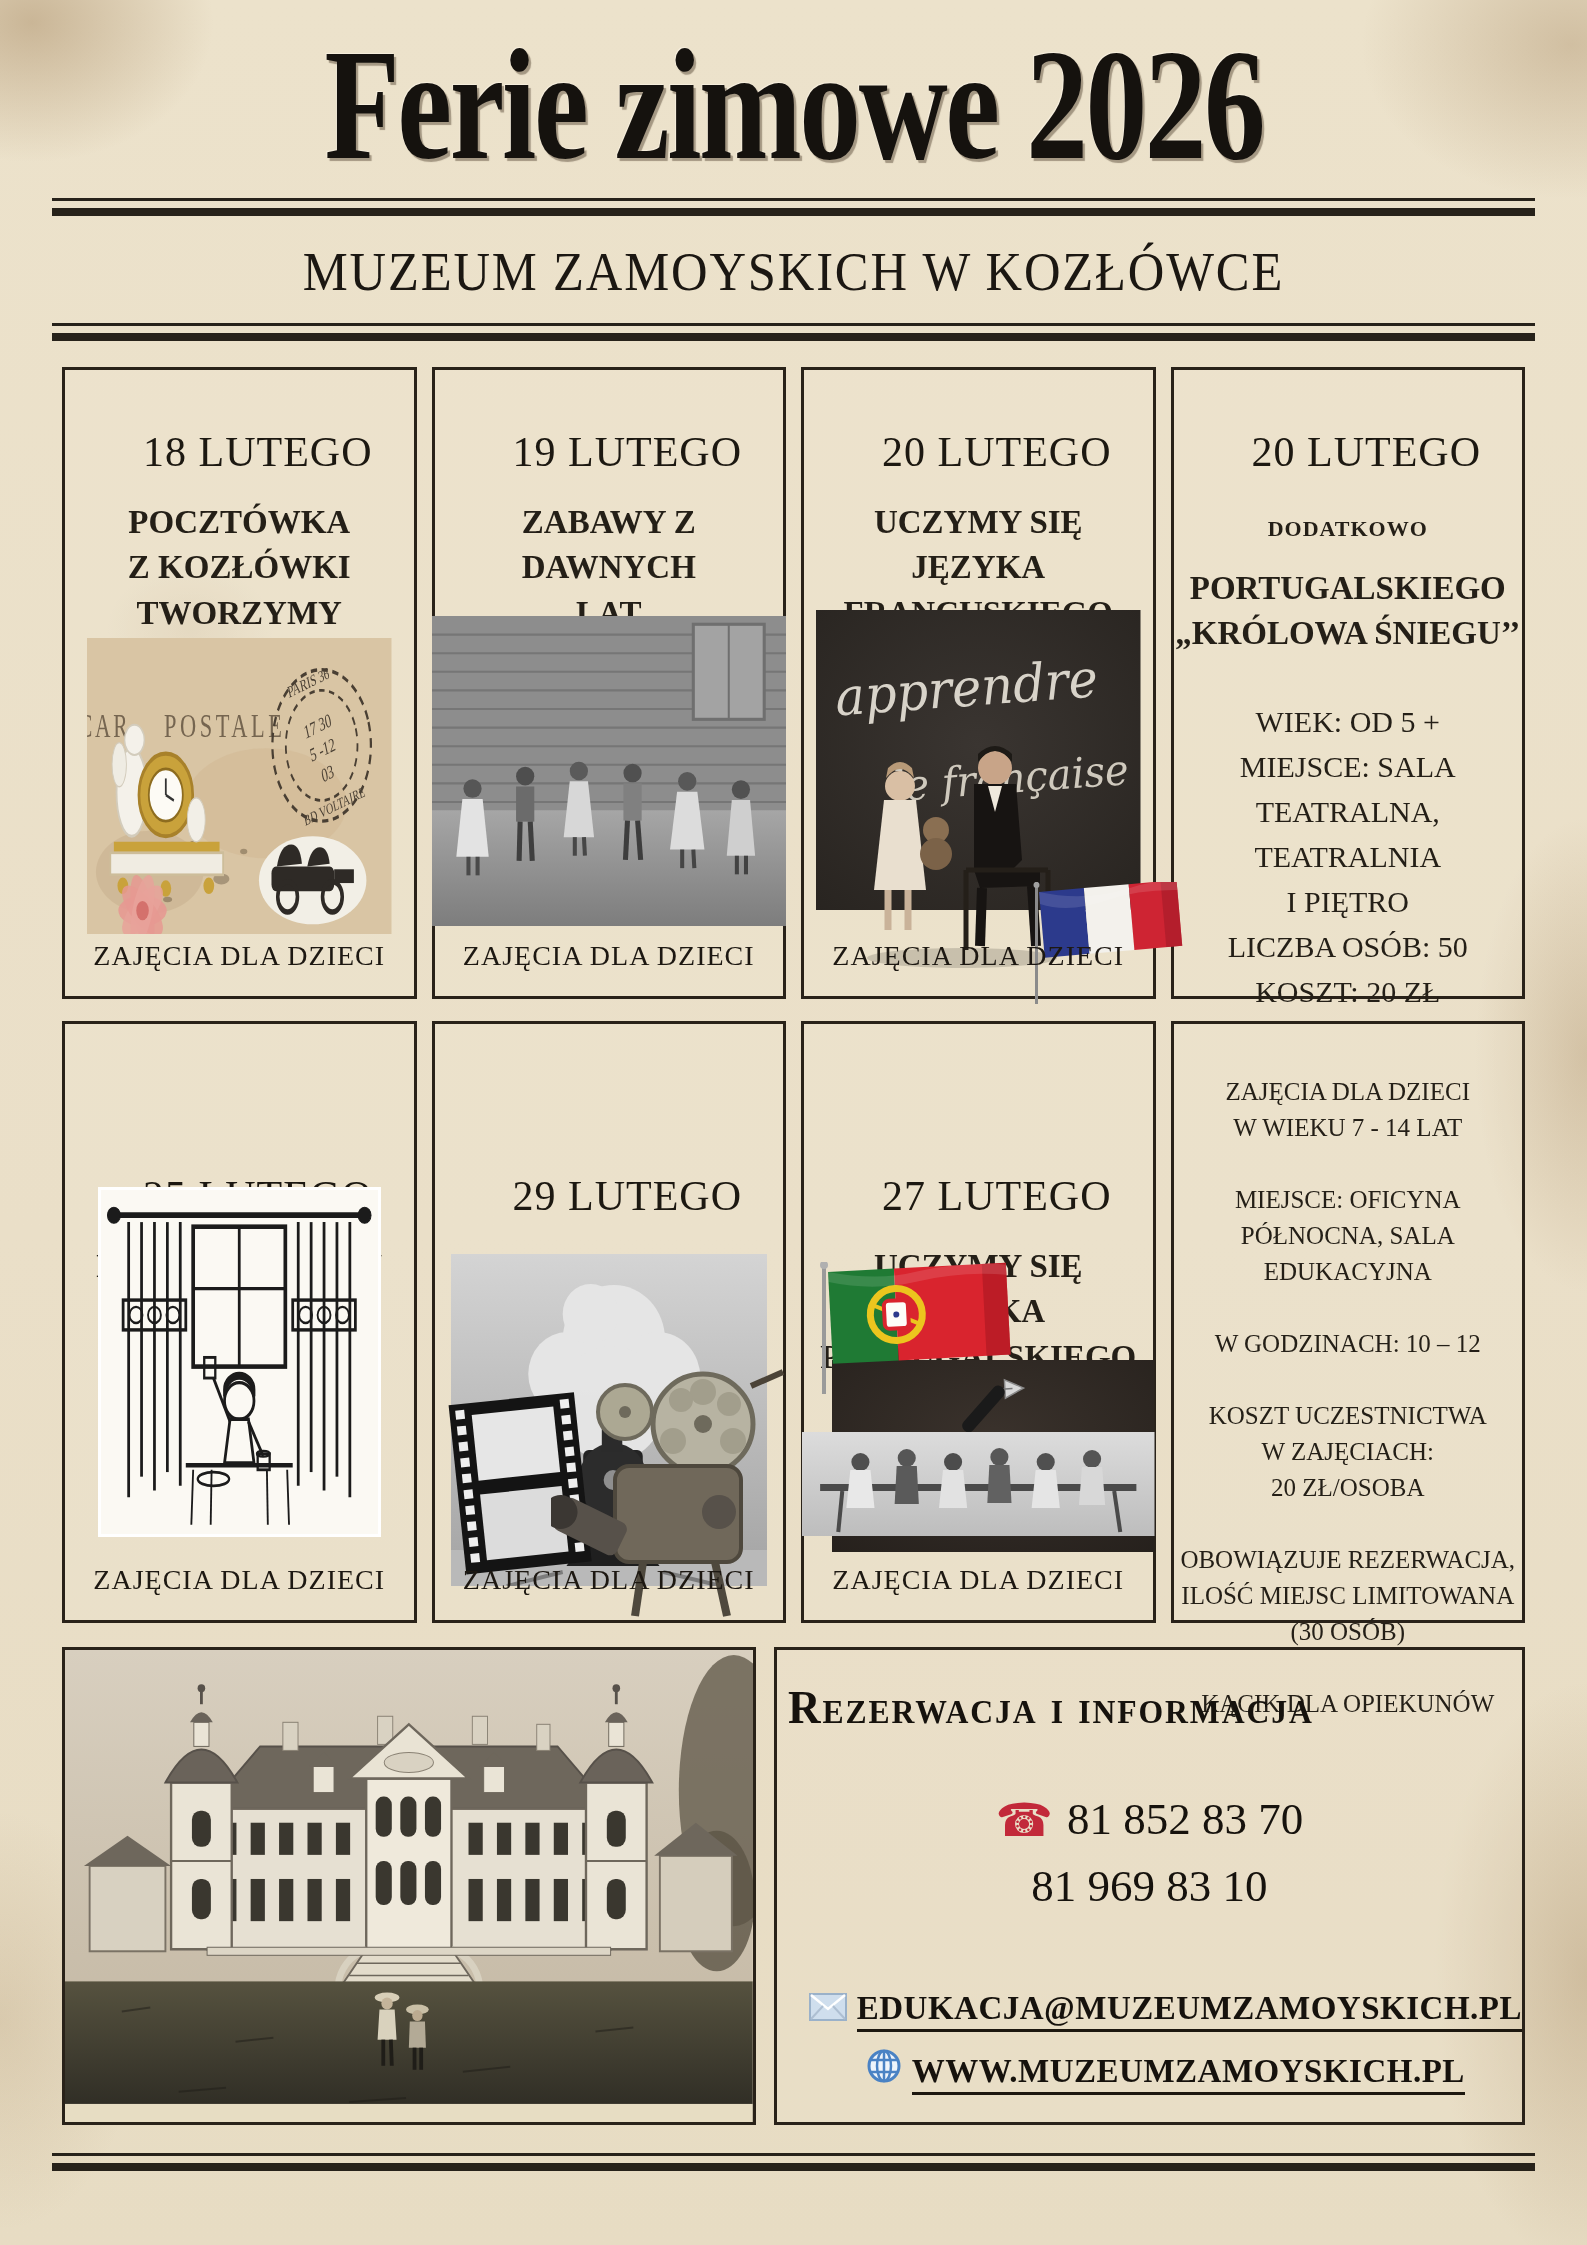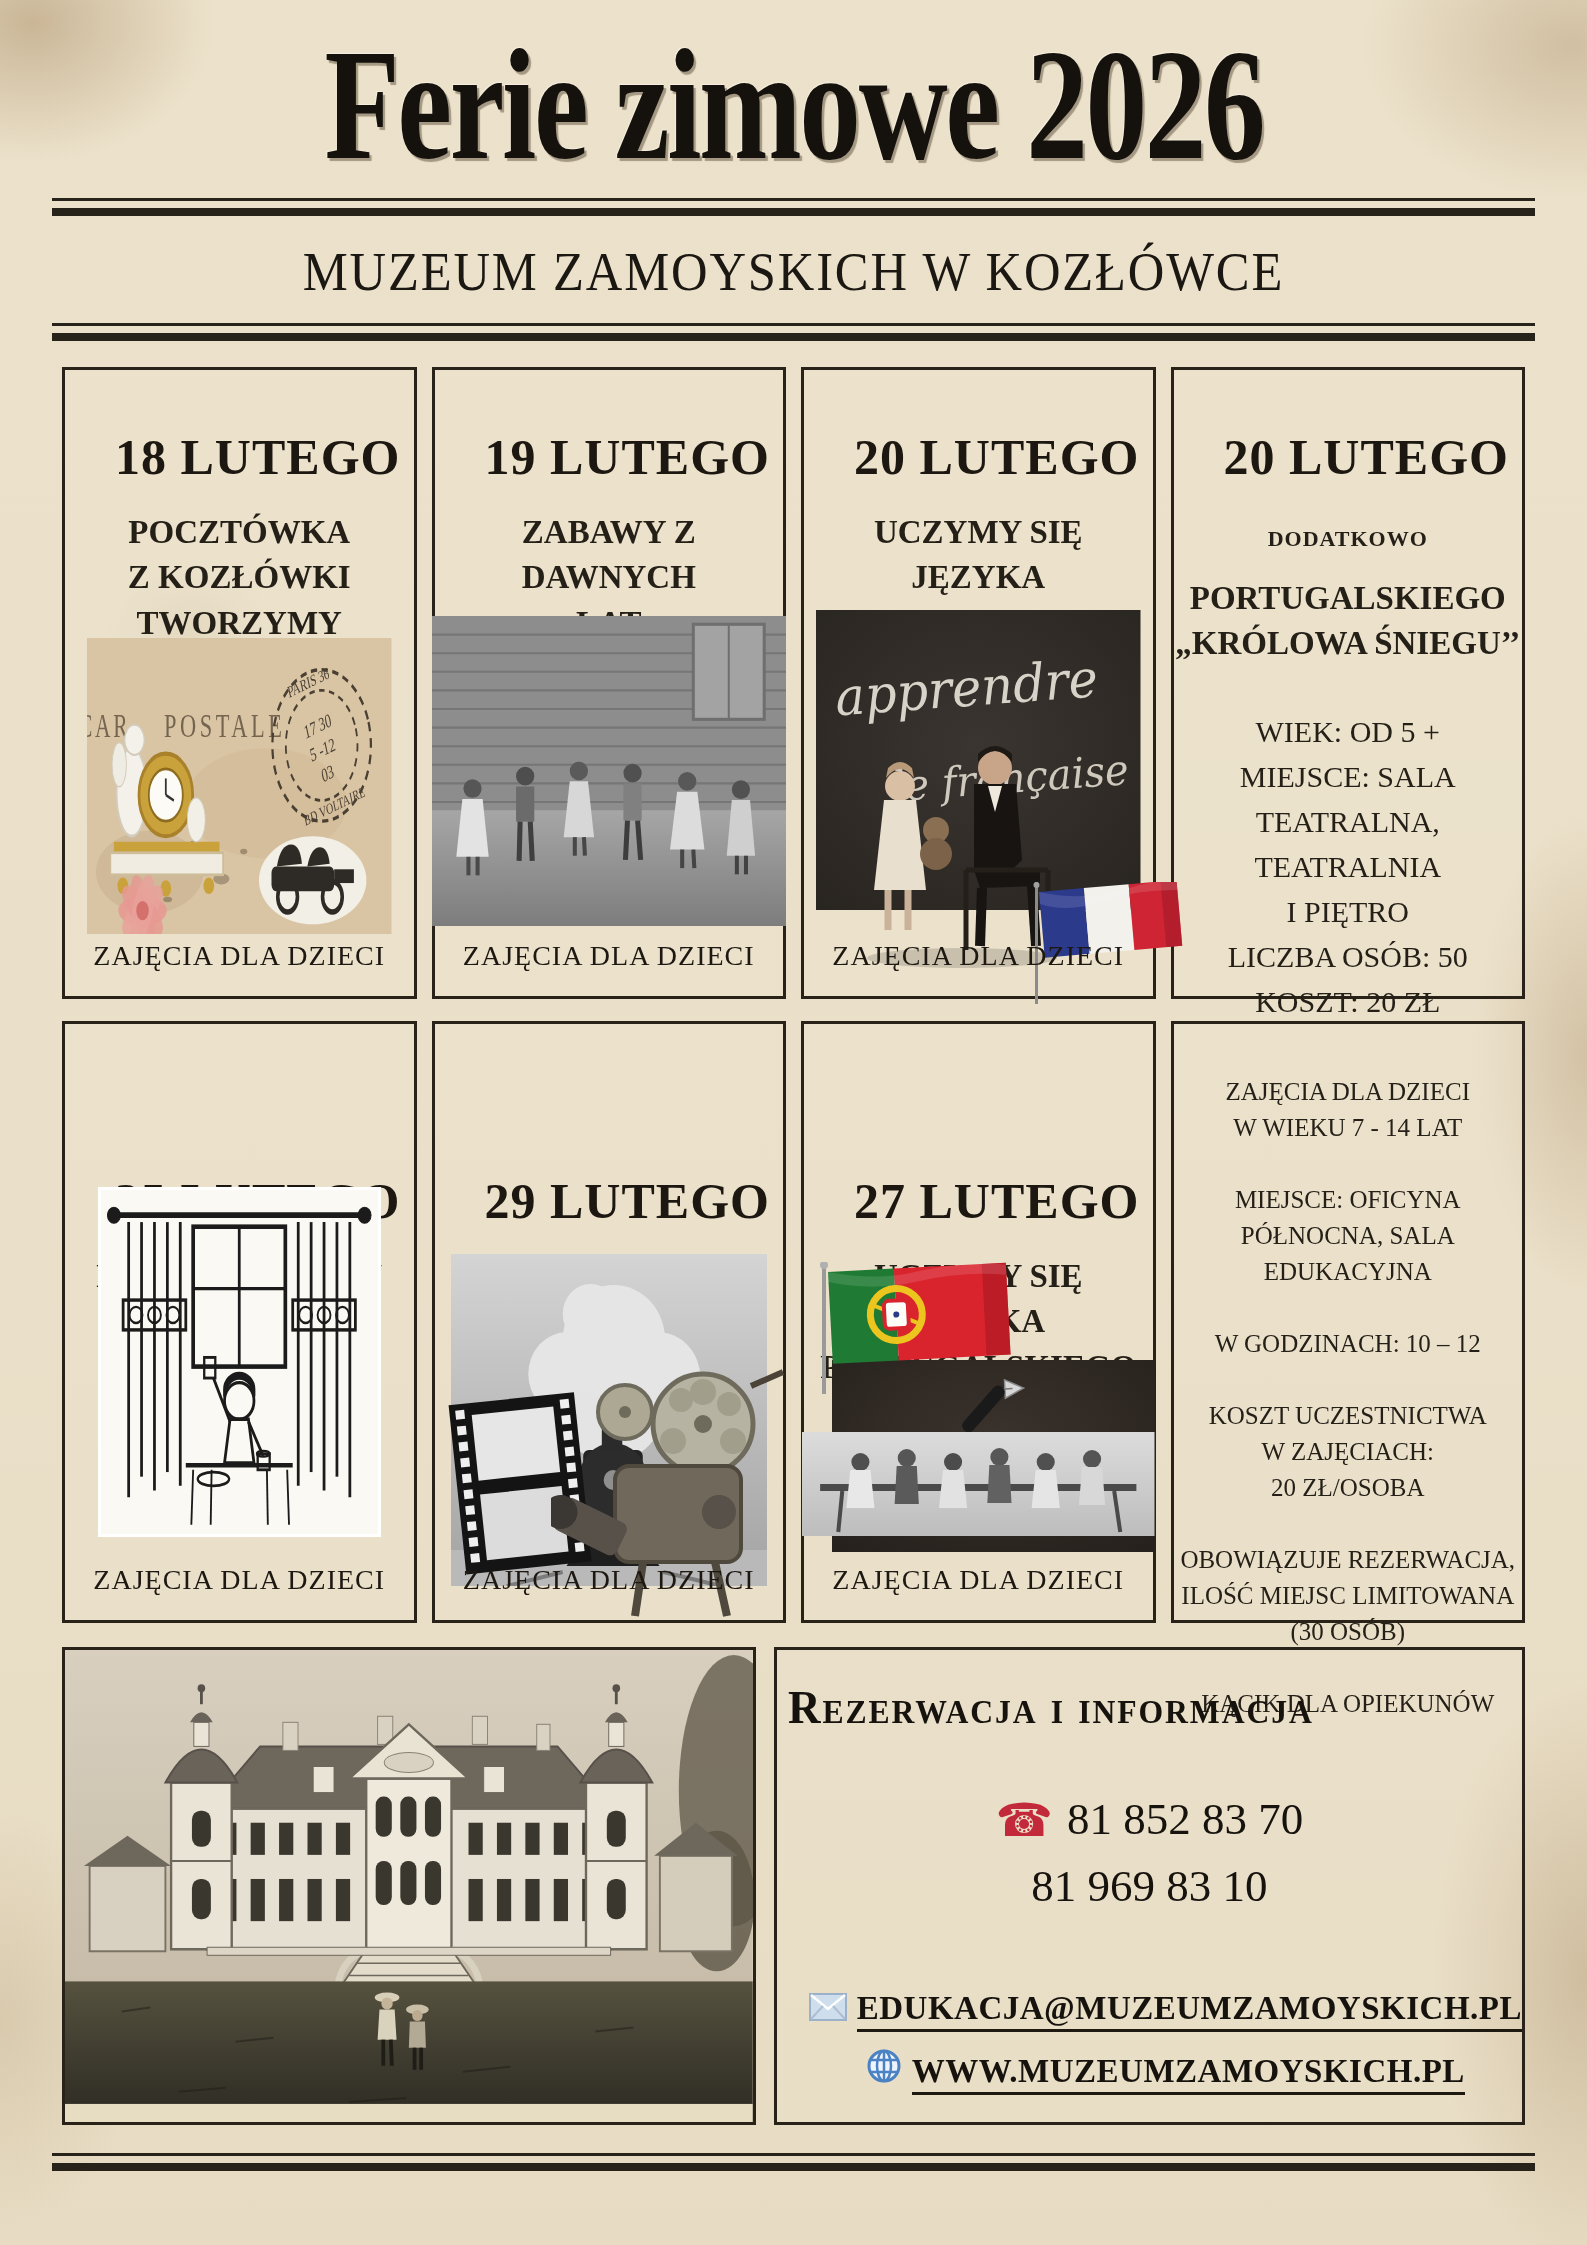--- a/index.html
+++ b/index.html
@@ -23,21 +23,21 @@
   #rule1{margin-top:10px;}
   .subtitle-wrap{text-align:center;margin-top:24px;}
   .subtitle{display:inline-block;font-size:55px;letter-spacing:2px;transform:scaleX(.92);color:#1b1712;}
   #rule2{margin-top:20px;}
   .grid{display:grid;grid-template-columns:repeat(4,1fr);gap:15px;margin:0 62px;}
   .grid.r1{margin-top:26px;}
   .grid.r2{margin-top:22px;}
   .r1 .cell{height:626px;}
   .r2 .cell{height:596px;}
   .cell{border:3px solid #292219;position:relative;text-align:center;background:rgba(240,232,210,.25);}
-  .date{font-size:50px;font-weight:bold;letter-spacing:1px;color:#1c1811;padding-left:37px;}
+  .date{font-size:42px;font-weight:normal;letter-spacing:1px;color:#1c1811;padding-left:37px;}
   .r1 .date{margin-top:58px;}
   .r2 .date{margin-top:148px;}
   .etitle{font-size:33px;line-height:1.38;margin-top:24px;white-space:pre-line;font-weight:bold;}
   .extra-sub{font-size:22px;font-weight:bold;margin-top:40px;letter-spacing:1px;}
   .details{font-size:30px;line-height:1.5;margin-top:42px;white-space:pre-line;}
   .info{font-size:25px;line-height:1.44;margin-top:50px;white-space:pre-line;padding:0 4px;}
   .footer-label{position:absolute;bottom:24px;left:0;right:0;font-size:28px;letter-spacing:1px;z-index:6;color:#1d1812;}
   .art{position:absolute;}
   .art svg{width:100%;height:100%;display:block;}
   #img-postcard{left:22px;right:22px;bottom:62px;height:296px;}

